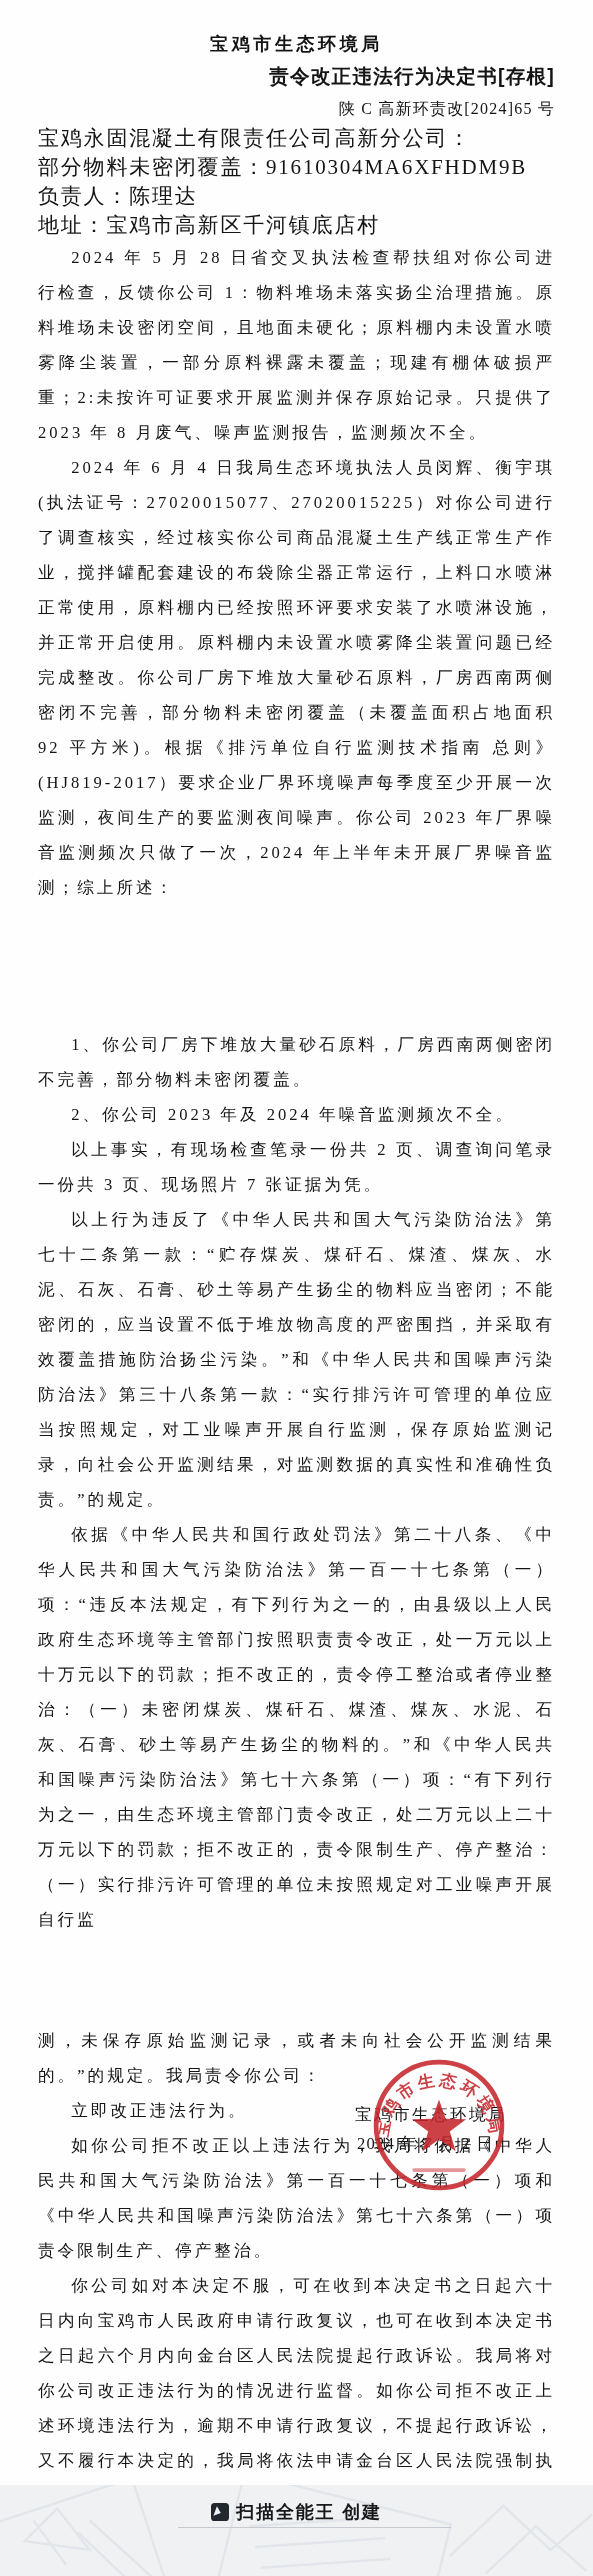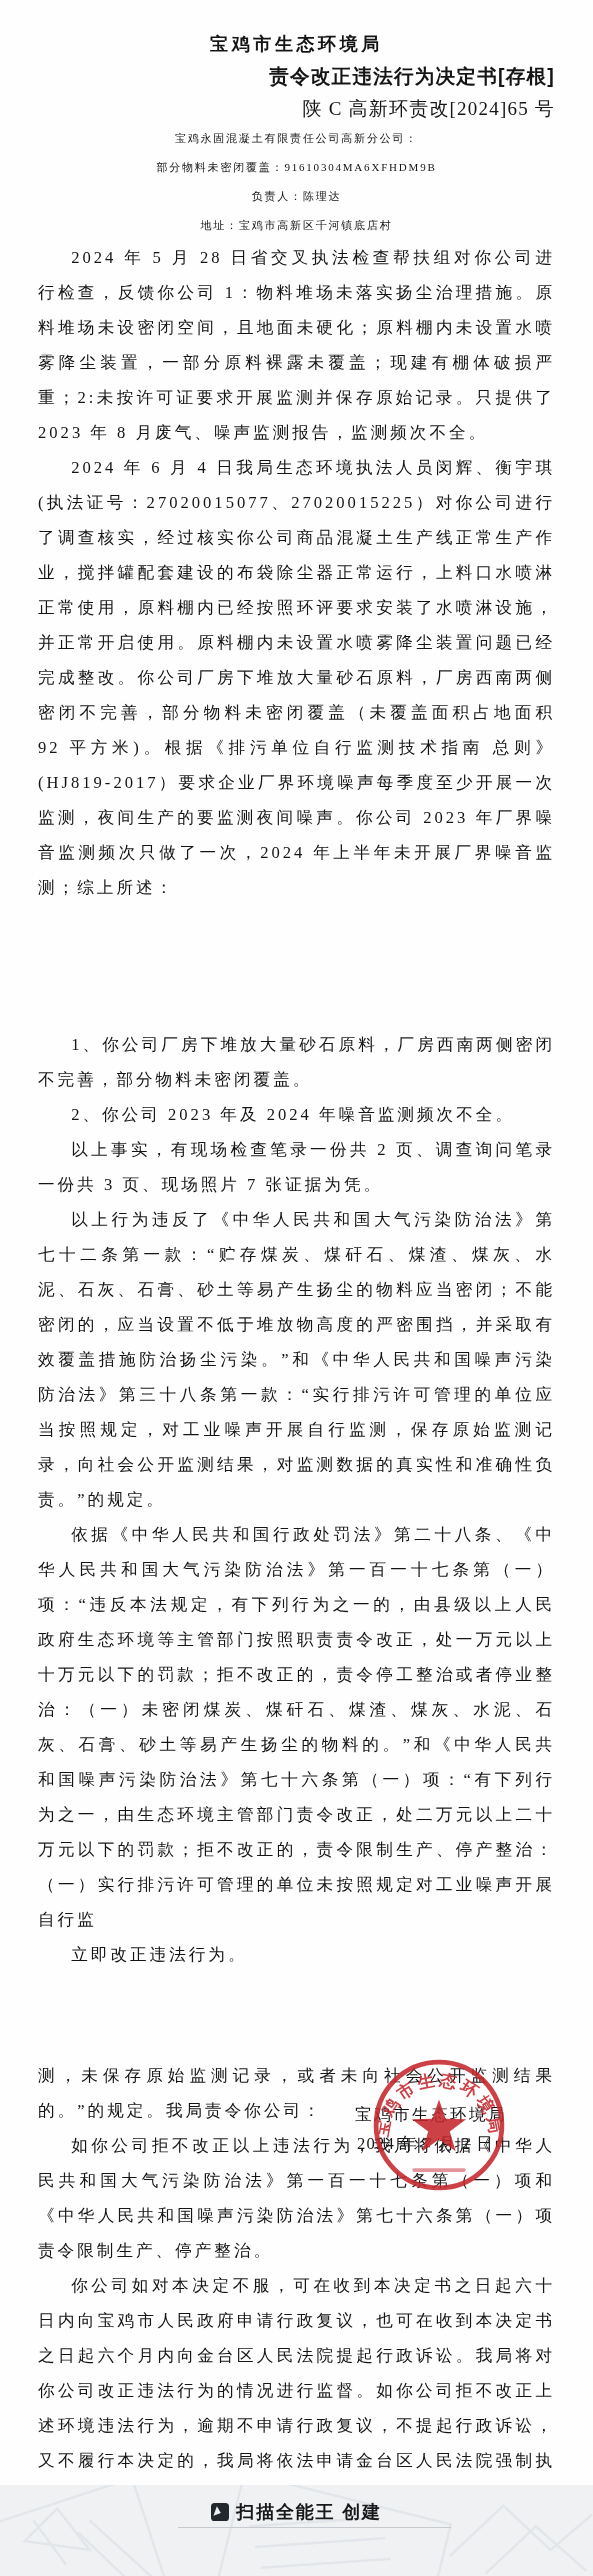--- a/index.html
+++ b/index.html
@@ -29,31 +29,30 @@
     text-align:right;
     font-family:"Liberation Sans","DejaVu Sans",sans-serif;
     font-weight:bold;
     font-size:19.6px;
     letter-spacing:1.2px;
     line-height:31px;
     margin:3.6px 0 0 0;
   }
   .doc-number{
     text-align:right;
-    font-size:19px;
+    font-size:16px;
     letter-spacing:1.2px;
     line-height:30px;
     margin:2.4px 0 0 0;
   }
   .recipient-line{
-    font-size:11px;
+    font-size:21px;
     letter-spacing:1.8px;
     line-height:29px;
     margin:0;
-    text-align:center;
   }
   .para{
     font-size:16.6px;
     letter-spacing:3px;
     line-height:35px;
     text-align:justify;
     text-indent:2em;
     margin:0;
   }
   .para.no-indent{text-indent:0;}
@@ -162,22 +161,22 @@
     <p class="recipient-line">负责人：陈理达</p>
     <p class="recipient-line">地址：宝鸡市高新区千河镇底店村</p>
 
     <p class="para">2024 年 5 月 28 日省交叉执法检查帮扶组对你公司进行检查，反馈你公司 1：物料堆场未落实扬尘治理措施。原料堆场未设密闭空间，且地面未硬化；原料棚内未设置水喷雾降尘装置，一部分原料裸露未覆盖；现建有棚体破损严重；2:未按许可证要求开展监测并保存原始记录。只提供了 2023 年 8 月废气、噪声监测报告，监测频次不全。</p>
     <p class="para">2024 年 6 月 4 日我局生态环境执法人员闵辉、衡宇琪(执法证号：27020015077、27020015225）对你公司进行了调查核实，经过核实你公司商品混凝土生产线正常生产作业，搅拌罐配套建设的布袋除尘器正常运行，上料口水喷淋正常使用，原料棚内已经按照环评要求安装了水喷淋设施，并正常开启使用。原料棚内未设置水喷雾降尘装置问题已经完成整改。你公司厂房下堆放大量砂石原料，厂房西南两侧密闭不完善，部分物料未密闭覆盖（未覆盖面积占地面积 92 平方米)。根据《排污单位自行监测技术指南 总则》(HJ819-2017）要求企业厂界环境噪声每季度至少开展一次监测，夜间生产的要监测夜间噪声。你公司 2023 年厂界噪音监测频次只做了一次，2024 年上半年未开展厂界噪音监测；综上所述：</p>
     <p class="para gap-page-1">1、你公司厂房下堆放大量砂石原料，厂房西南两侧密闭不完善，部分物料未密闭覆盖。</p>
     <p class="para">2、你公司 2023 年及 2024 年噪音监测频次不全。</p>
     <p class="para">以上事实，有现场检查笔录一份共 2 页、调查询问笔录一份共 3 页、现场照片 7 张证据为凭。</p>
     <p class="para">以上行为违反了《中华人民共和国大气污染防治法》第七十二条第一款：“贮存煤炭、煤矸石、煤渣、煤灰、水泥、石灰、石膏、砂土等易产生扬尘的物料应当密闭；不能密闭的，应当设置不低于堆放物高度的严密围挡，并采取有效覆盖措施防治扬尘污染。”和《中华人民共和国噪声污染防治法》第三十八条第一款：“实行排污许可管理的单位应当按照规定，对工业噪声开展自行监测，保存原始监测记录，向社会公开监测结果，对监测数据的真实性和准确性负责。”的规定。</p>
     <p class="para">依据《中华人民共和国行政处罚法》第二十八条、《中华人民共和国大气污染防治法》第一百一十七条第（一）项：“违反本法规定，有下列行为之一的，由县级以上人民政府生态环境等主管部门按照职责责令改正，处一万元以上十万元以下的罚款；拒不改正的，责令停工整治或者停业整治：（一）未密闭煤炭、煤矸石、煤渣、煤灰、水泥、石灰、石膏、砂土等易产生扬尘的物料的。”和《中华人民共和国噪声污染防治法》第七十六条第（一）项：“有下列行为之一，由生态环境主管部门责令改正，处二万元以上二十万元以下的罚款；拒不改正的，责令限制生产、停产整治：（一）实行排污许可管理的单位未按照规定对工业噪声开展自行监</p>
+    <p class="para no-indent gap-page-2">测，未保存原始监测记录，或者未向社会公开监测结果的。”的规定。我局责令你公司：</p>
     <p class="para">立即改正违法行为。</p>
-    <p class="para no-indent gap-page-2">测，未保存原始监测记录，或者未向社会公开监测结果的。”的规定。我局责令你公司：</p>
     <p class="para">如你公司拒不改正以上违法行为，我局将依据《中华人民共和国大气污染防治法》第一百一十七条第（一）项和《中华人民共和国噪声污染防治法》第七十六条第（一）项责令限制生产、停产整治。</p>
     <p class="para">你公司如对本决定不服，可在收到本决定书之日起六十日内向宝鸡市人民政府申请行政复议，也可在收到本决定书之日起六个月内向金台区人民法院提起行政诉讼。我局将对你公司改正违法行为的情况进行监督。如你公司拒不改正上述环境违法行为，逾期不申请行政复议，不提起行政诉讼，又不履行本决定的，我局将依法申请金台区人民法院强制执行。</p>
 
   </div>
 
   <div class="signature-block">
     <p class="sig-issuer">宝鸡市生态环境局</p>
     <p class="sig-date">2024 年 7 月 2 日</p>
 
     <svg class="stamp" viewBox="0 0 246 246" xmlns="http://www.w3.org/2000/svg">

